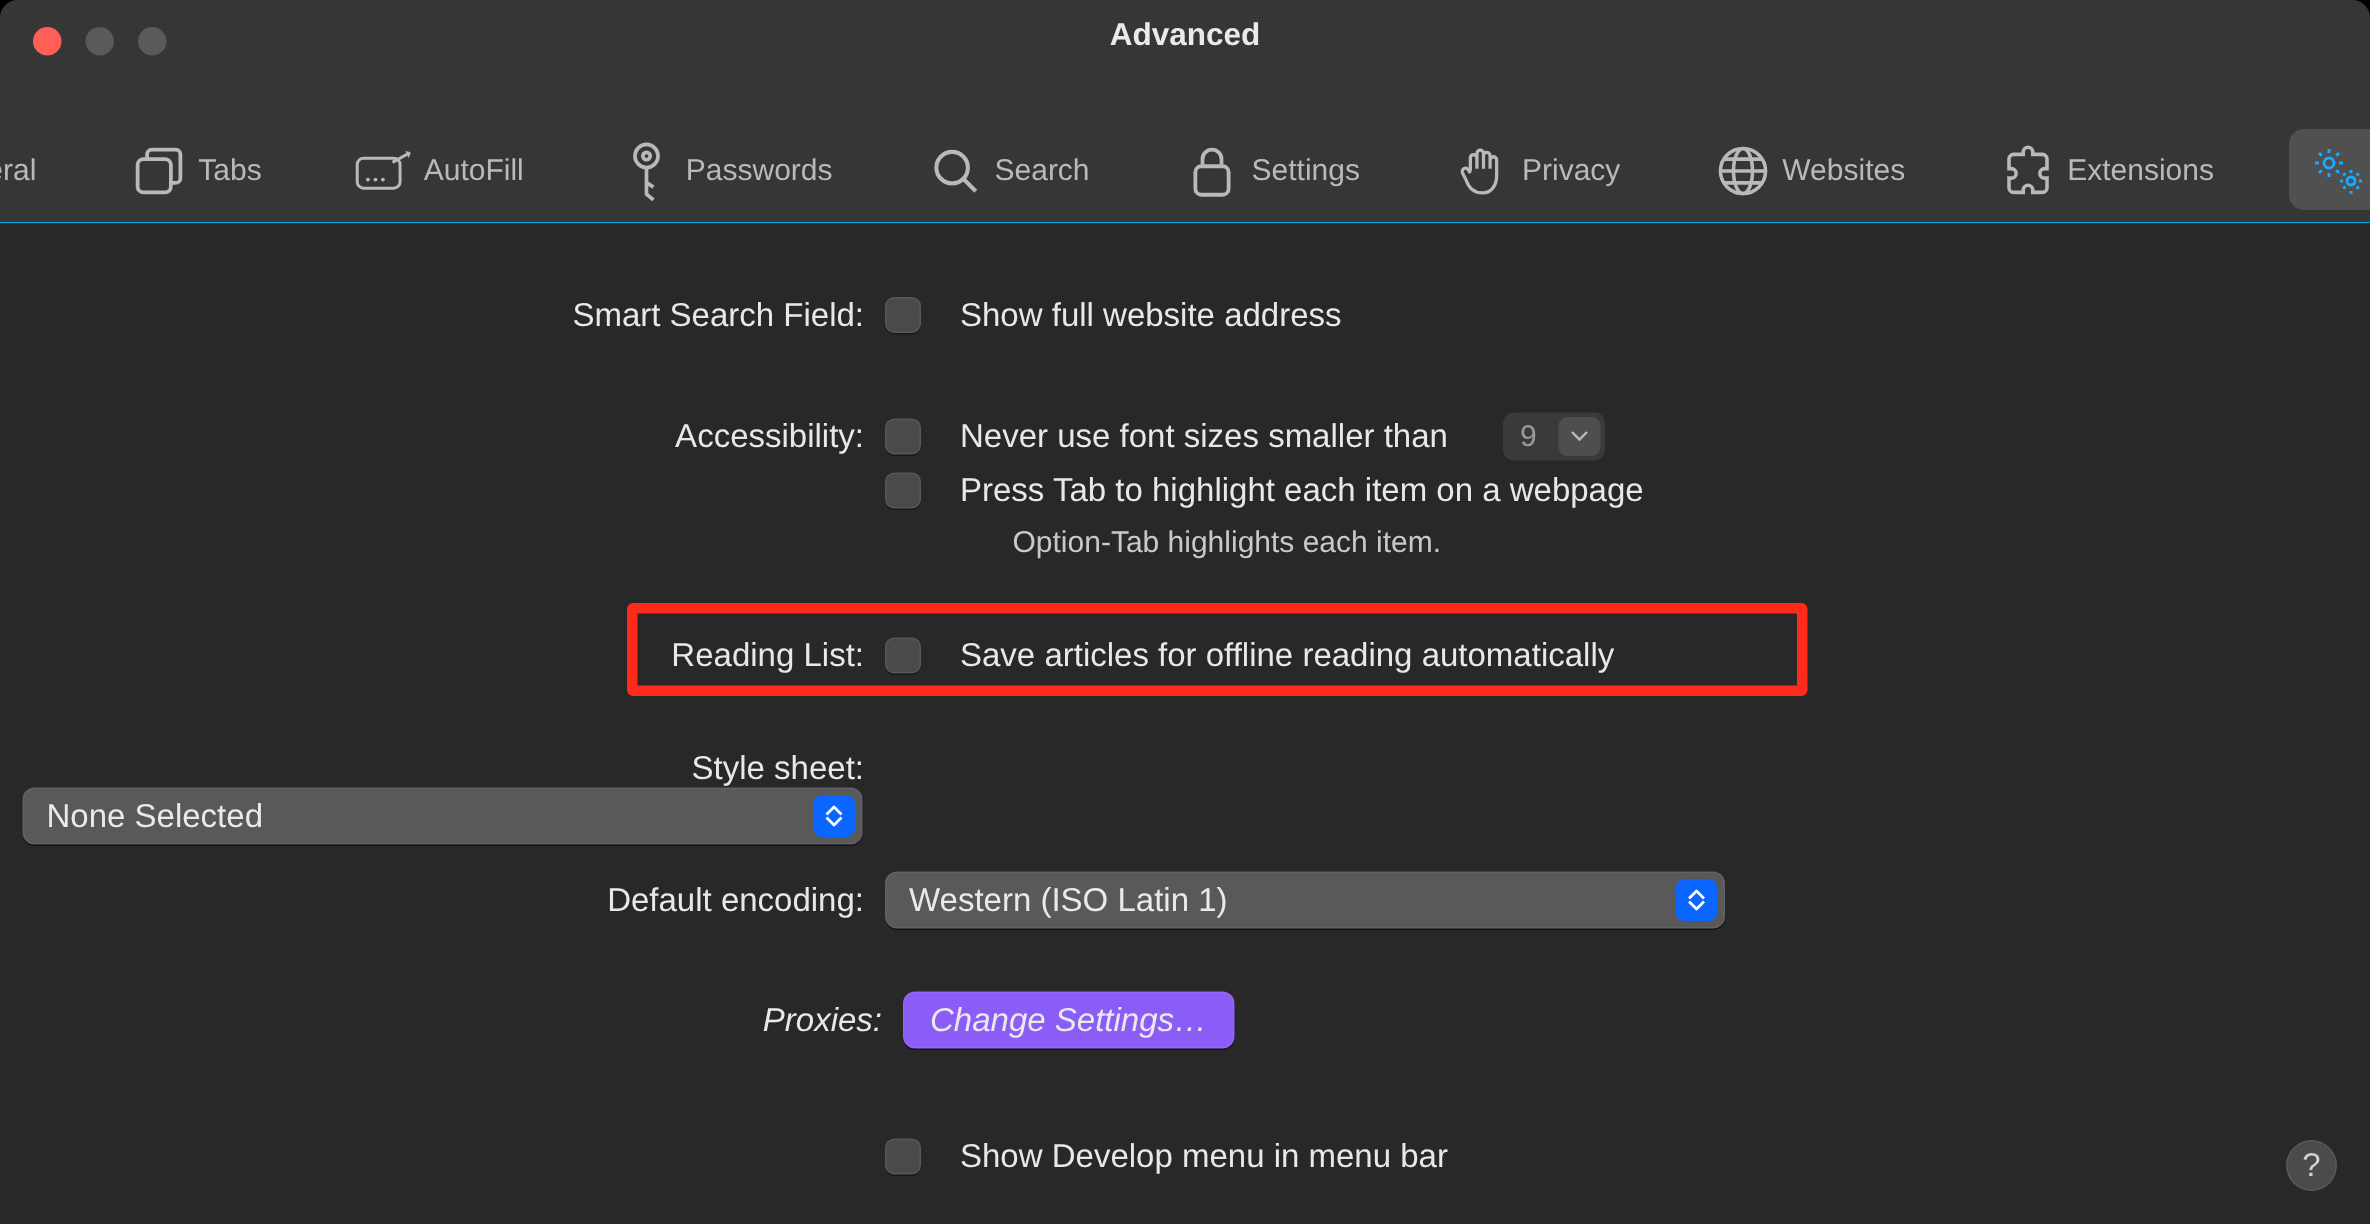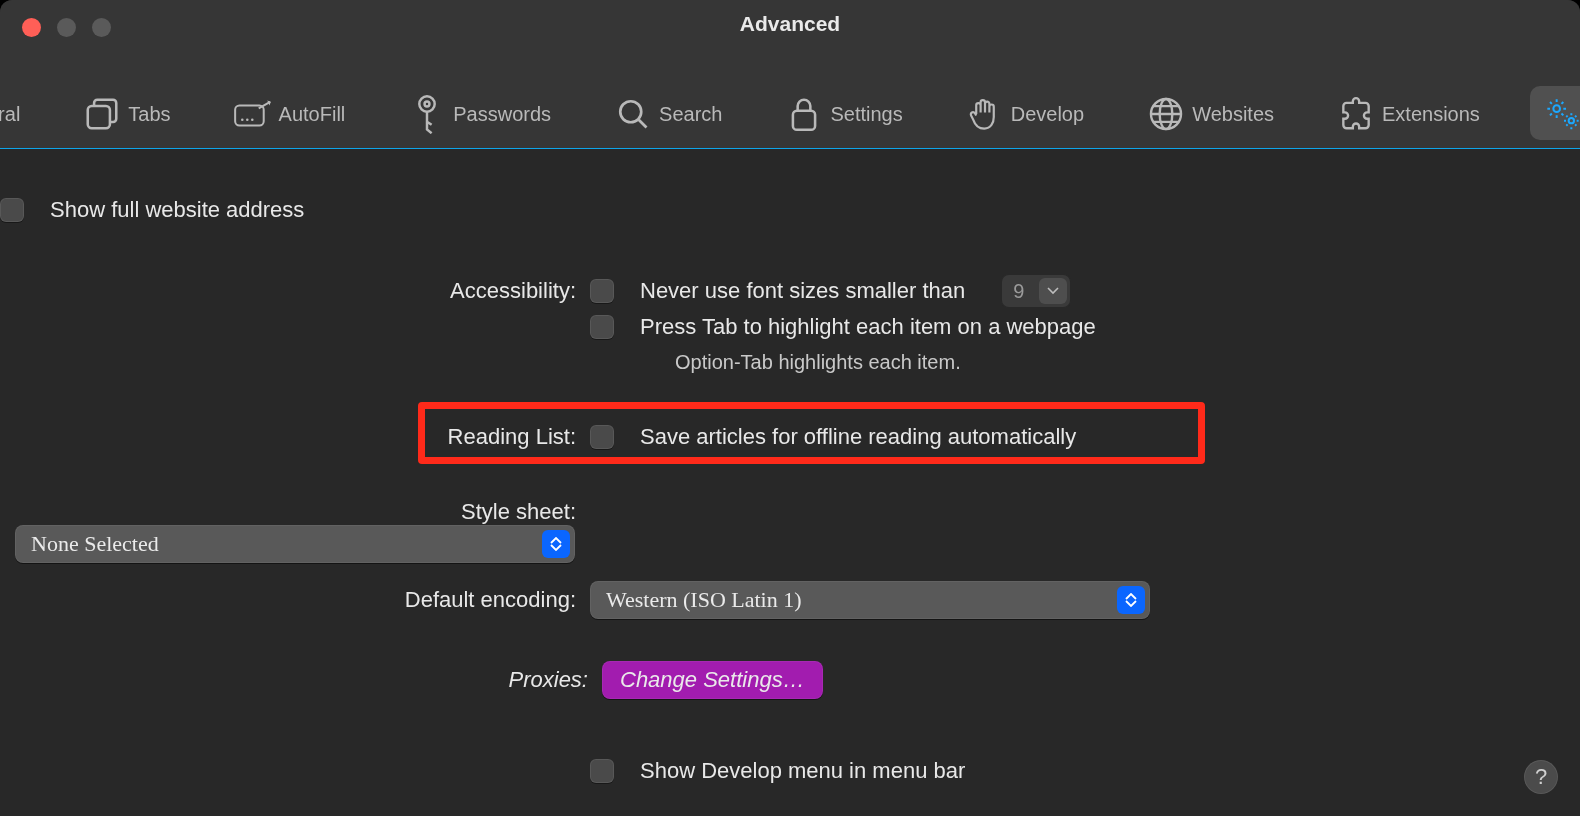--- a/index.html
+++ b/index.html
@@ -167,39 +167,38 @@
     background: #595959;
     border-radius: 8px;
     display: flex;
     align-items: center;
     padding: 0 30px 0 16px;
     font-size: 22px;
     color: #eaeaea;
     box-shadow: inset 0 0 0 1px rgba(255,255,255,0.06), 0 1px 0 rgba(0,0,0,0.5);
     min-width: 504px;
     box-sizing: border-box;
-    font-family: Liberation Serif, serif;
   }
   .popup .arrows {
     position: absolute;
     right: 5px;
     top: 5px;
     width: 28px;
     height: 28px;
     background: #0a66ff;
     border-radius: 6px;
     display: flex;
     flex-direction: column;
     align-items: center;
     justify-content: center;
     gap: 0px;
   }
   .button {
     height: 38px;
-    background: #a21caf;
+    background: #8b5cf6;
     border-radius: 8px;
     display: inline-flex;
     align-items: center;
     padding: 0 18px;
     font-size: 22px;
     color: #eaeaea;
     box-shadow: inset 0 0 0 1px rgba(255,255,255,0.06), 0 1px 0 rgba(0,0,0,0.5);
   }
 
   .help {
@@ -297,21 +296,21 @@
         </span>
         <span class="tab-label">Settings</span>
       </div>
 
       <div class="tab">
         <span class="icon">
           <svg width="34" height="38" viewBox="0 0 22 26" fill="none" stroke-width="1.5">
               <path d="M5 13V7a1.5 1.5 0 0 1 3 0v5M8 12V5a1.5 1.5 0 0 1 3 0v7M11 12V6a1.5 1.5 0 0 1 3 0v6M14 12V8a1.5 1.5 0 0 1 3 0v7c0 4-2 8-6.5 8S4 20 3 17l-1.5-3a1.5 1.5 0 0 1 2.6-1.5L5 14"></path>
             </svg>
         </span>
-        <span class="tab-label">Develop</span>
+        <span class="tab-label">Privacy</span>
       </div>
 
       <div class="tab">
         <span class="icon">
           <svg width="38" height="38" viewBox="0 0 24 24" fill="none" stroke-width="1.5">
               <circle cx="12" cy="12" r="9.5"></circle>
               <ellipse cx="12" cy="12" rx="4" ry="9.5"></ellipse>
               <path d="M2.5 12h19M4 7h16M4 17h16"></path>
             </svg>
         </span>
@@ -342,20 +341,21 @@
         </span>
         <span class="tab-label">Advanced</span>
       </div>
 
     </div>
   </div>
 
   <div class="content">
 
     <div class="row" style="position:absolute; top:48px; left:0;">
+      <div class="label-col">Smart Search Field:</div>
       <div class="field-col">
         <div class="checkbox"></div>
         <span>Show full website address</span>
       </div>
     </div>
 
     <div class="row" style="position:absolute; top:125px; left:0;">
       <div class="label-col">Accessibility:</div>
       <div class="field-col">
         <div class="checkbox"></div>

